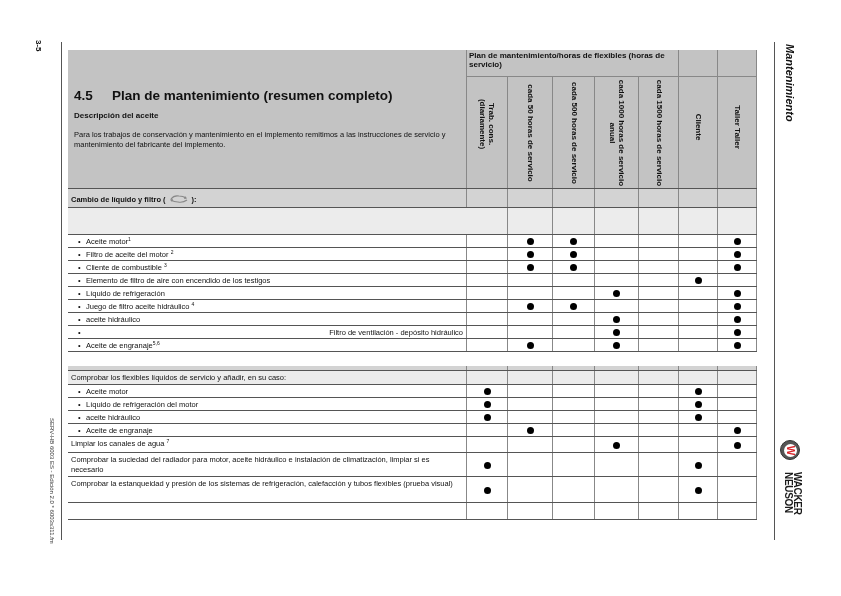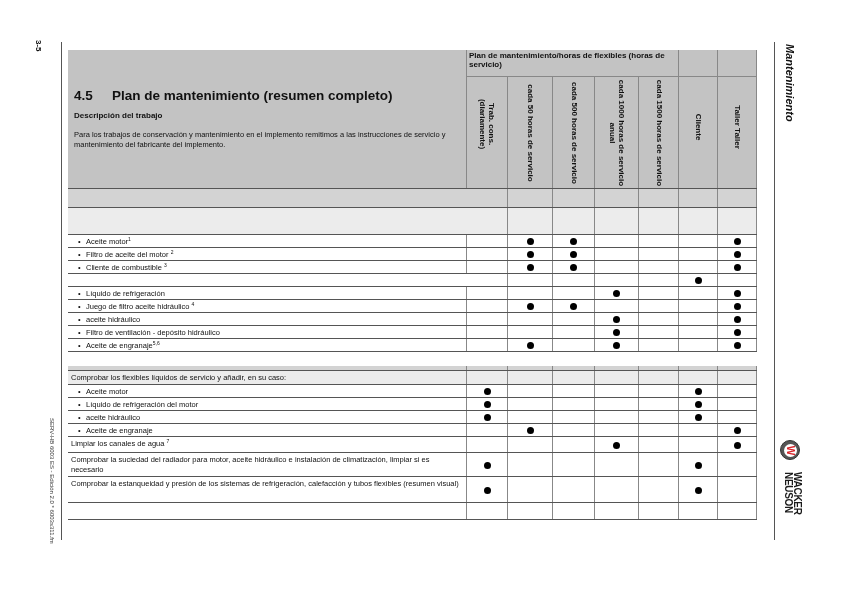--- a/index.html
+++ b/index.html
@@ -58,21 +58,21 @@
 <div class="logo-text">
   <div>WACKER</div>
   <div>NEUSON</div>
 </div>
 
 <div class="tbl" id="tbl">
   <div class="title-area">
     <div class="h">
       <span class="num">4.5</span><span>Plan de mantenimiento (resumen completo)</span>
     </div>
-    <div class="sub">Descripción del trabajo</div>
+    <div class="sub">Descripción del aceite</div>
     <div class="para">Para los trabajos de conservación y mantenimiento en el implemento remitimos a las instrucciones de servicio y mantenimiento del fabricante del implemento.</div>
   </div>
   <div class="group-head">Plan de mantenimiento/horas de flexibles (horas de servicio)</div>
   <div class="group-blank" style="left:611px;width:39px;"></div>
   <div class="group-blank" style="left:650px;width:39px;"></div>
   <div id="vheads">
       <div class="vhead" style="left: 399px; width: 41px;">
         <div class="vt2" style="width: 70px; top: 42%;">Trab. cons. (diariamente)</div>
       </div>
       <div class="vhead" style="left: 440px; width: 45px;">
@@ -97,20 +97,26 @@
   <div id="body-rows">
       <div class="hline" style="top: 138px;"></div>
       <div class="row sec" style="top: 139px; height: 19px;">
         <div class="cell" style="left: 399px; width: 41px;"></div>
         <div class="cell" style="left: 440px; width: 45px;"></div>
         <div class="cell" style="left: 485px; width: 42px;"></div>
         <div class="cell" style="left: 527px; width: 44px;"></div>
         <div class="cell" style="left: 571px; width: 40px;"></div>
         <div class="cell" style="left: 611px; width: 39px;"></div>
         <div class="cell" style="left: 650px; width: 39px;"></div>
+        <div class="desc bold" style="padding-top: 5px;"><span>Cambio de líquido y filtro (</span><span class="sec-icon"><svg width="22" height="10" viewBox="0 0 22 10">
+              <path d="M3 5 Q6 1 11 2 Q15 2 18 4" fill="none" stroke="#888" stroke-width="1.2"></path>
+              <path d="M17 2 L19 4.5 L16 5" fill="#888"></path>
+              <path d="M19 6 Q15 9 10 8 Q6 8 3 6" fill="none" stroke="#888" stroke-width="1.2"></path>
+              <path d="M4 8 L2 5.5 L5 5" fill="#888"></path>
+            </svg></span><span>):</span></div>
       </div>
       <div class="hline" style="top: 157px;"></div>
       <div class="row intro" style="top: 158px; height: 27px;">
         <div class="cell" style="left: 399px; width: 41px;"></div>
         <div class="cell" style="left: 440px; width: 45px;"></div>
         <div class="cell" style="left: 485px; width: 42px;"></div>
         <div class="cell" style="left: 527px; width: 44px;"></div>
         <div class="cell" style="left: 571px; width: 40px;"></div>
         <div class="cell" style="left: 611px; width: 39px;"></div>
         <div class="cell" style="left: 650px; width: 39px;"></div>
@@ -170,20 +176,21 @@
       <div class="row " style="top: 224px; height: 13px;">
         <div class="cell" style="left: 399px; width: 41px;"></div>
         <div class="cell" style="left: 440px; width: 45px;"></div>
         <div class="cell" style="left: 485px; width: 42px;"></div>
         <div class="cell" style="left: 527px; width: 44px;"></div>
         <div class="cell" style="left: 571px; width: 40px;"></div>
         <div class="cell" style="left: 611px; width: 39px;">
           <div class="dot"></div>
         </div>
         <div class="cell" style="left: 650px; width: 39px;"></div>
+        <div class="desc bullet" style="padding-top: 1.5px; padding-left: 18px; --b: 1;"><span>Elemento de filtro de aire con encendido de los testigos</span><sup></sup></div>
       </div>
       <div class="hline" style="top: 236px;"></div>
       <div class="row " style="top: 237px; height: 13px;">
         <div class="cell" style="left: 399px; width: 41px;"></div>
         <div class="cell" style="left: 440px; width: 45px;"></div>
         <div class="cell" style="left: 485px; width: 42px;"></div>
         <div class="cell" style="left: 527px; width: 44px;">
           <div class="dot"></div>
         </div>
         <div class="cell" style="left: 571px; width: 40px;"></div>
@@ -231,21 +238,21 @@
         <div class="cell" style="left: 440px; width: 45px;"></div>
         <div class="cell" style="left: 485px; width: 42px;"></div>
         <div class="cell" style="left: 527px; width: 44px;">
           <div class="dot"></div>
         </div>
         <div class="cell" style="left: 571px; width: 40px;"></div>
         <div class="cell" style="left: 611px; width: 39px;"></div>
         <div class="cell" style="left: 650px; width: 39px;">
           <div class="dot"></div>
         </div>
-        <div class="desc bullet" style="padding-top: 1.5px; padding-left: 18px; --b: 1;"><span>Filtro de ventilación - depósito hidráulico</span><sup></sup></div>
+        <div class="desc bullet" style="padding-top: 1.5px; padding-left: 18px; text-align: right; --b: 1;"><span>Filtro de ventilación - depósito hidráulico</span><sup></sup></div>
       </div>
       <div class="hline" style="top: 288px;"></div>
       <div class="row " style="top: 289px; height: 13px;">
         <div class="cell" style="left: 399px; width: 41px;"></div>
         <div class="cell" style="left: 440px; width: 45px;">
           <div class="dot"></div>
         </div>
         <div class="cell" style="left: 485px; width: 42px;"></div>
         <div class="cell" style="left: 527px; width: 44px;">
           <div class="dot"></div>
@@ -380,21 +387,21 @@
           <div class="dot"></div>
         </div>
         <div class="cell" style="left: 440px; width: 45px;"></div>
         <div class="cell" style="left: 485px; width: 42px;"></div>
         <div class="cell" style="left: 527px; width: 44px;"></div>
         <div class="cell" style="left: 571px; width: 40px;"></div>
         <div class="cell" style="left: 611px; width: 39px;">
           <div class="dot"></div>
         </div>
         <div class="cell" style="left: 650px; width: 39px;"></div>
-        <div class="desc" style="padding-top: 2px;"><span>Comprobar la estanqueidad y presión de los sistemas de refrigeración, calefacción y tubos flexibles (resumen visual)</span><sup></sup></div>
+        <div class="desc" style="padding-top: 2px;"><span>Comprobar la estanqueidad y presión de los sistemas de refrigeración, calefacción y tubos flexibles (prueba visual)</span><sup></sup></div>
       </div>
       <div class="hline" style="top: 452px;"></div>
       <div class="row " style="top: 453px; height: 17px;">
         <div class="cell" style="left: 399px; width: 41px;"></div>
         <div class="cell" style="left: 440px; width: 45px;"></div>
         <div class="cell" style="left: 485px; width: 42px;"></div>
         <div class="cell" style="left: 527px; width: 44px;"></div>
         <div class="cell" style="left: 571px; width: 40px;"></div>
         <div class="cell" style="left: 611px; width: 39px;"></div>
         <div class="cell" style="left: 650px; width: 39px;"></div>

